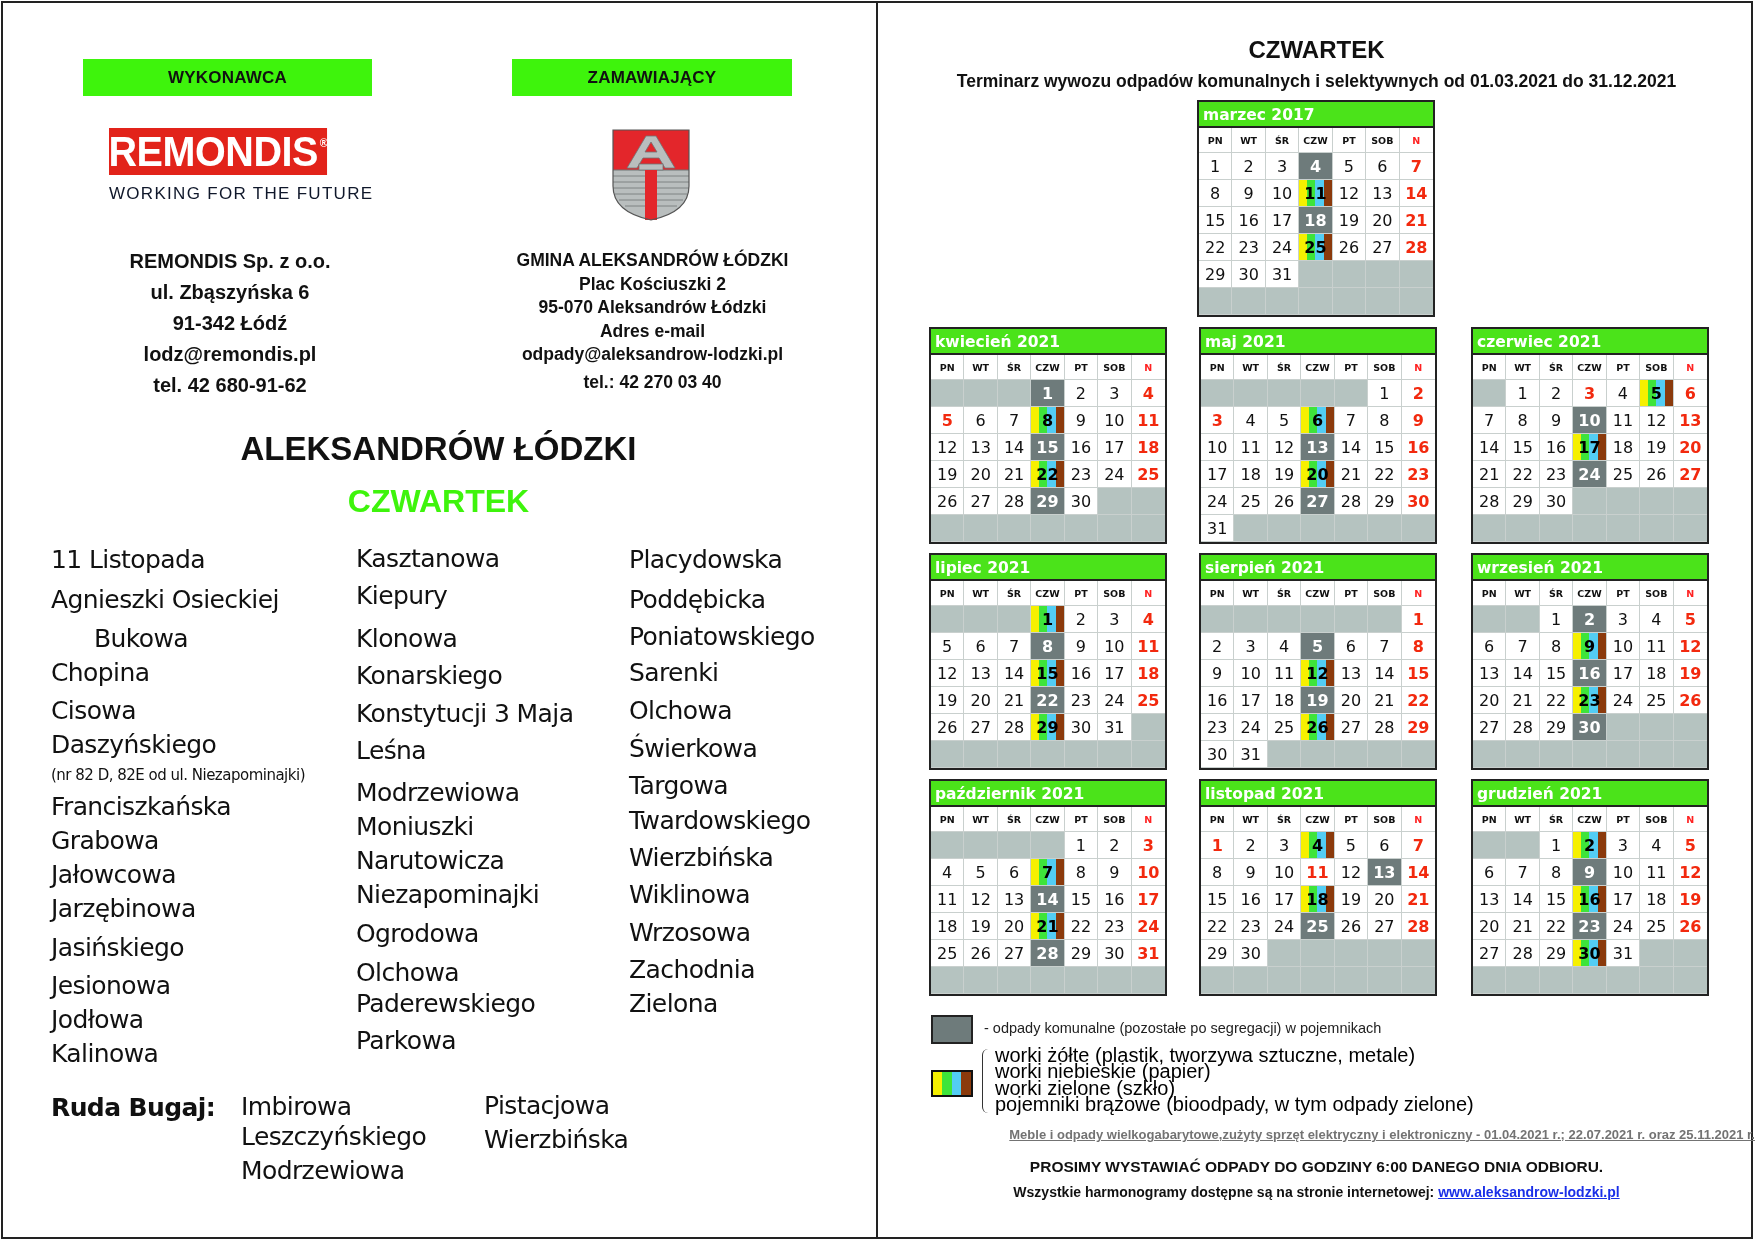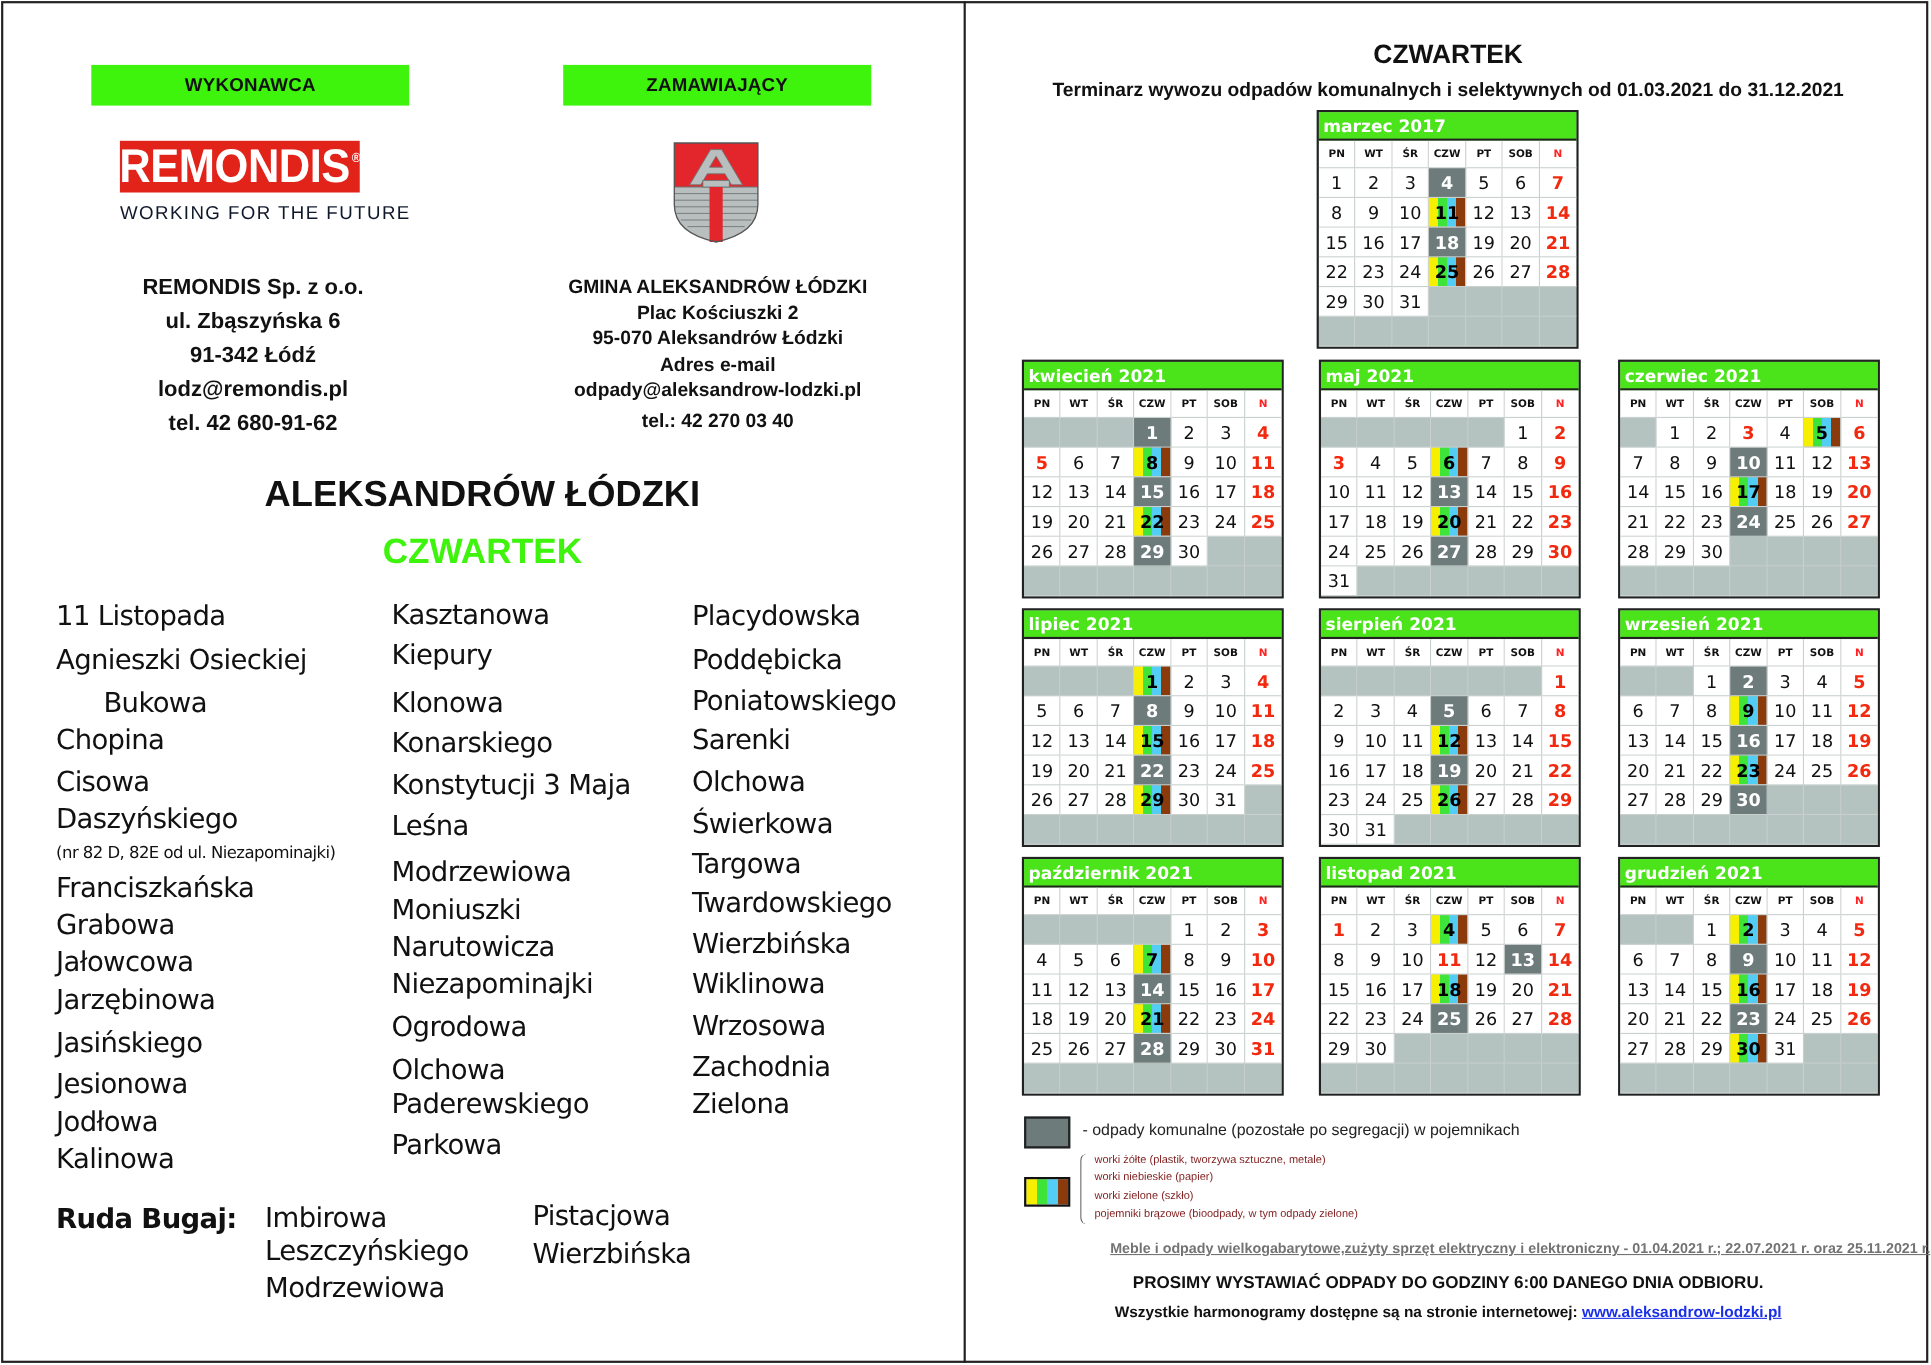--- a/index.html
+++ b/index.html
@@ -51,21 +51,21 @@
   .day.mixed { background: #6e7b7b; color: #fff; font-weight: bold; }
   .day.seg { background: linear-gradient(to right, #f6f000 0 25%, #3ee43a 25% 50%, #53cdf4 50% 75%, #8b3a0c 75% 100%);
     color: #000; font-weight: bold; }
 
   .legend-gray { position: absolute; left: 931px; top: 1015px; width: 42px; height: 29px; background: #6e7b7b; border: 2px solid #222; }
   .legend-seg { position: absolute; left: 931px; top: 1070px; width: 42px; height: 27px; border: 2px solid #111;
     background: linear-gradient(to right, #f6f000 0 25%, #3ee43a 25% 50%, #53cdf4 50% 75%, #8b3a0c 75% 100%); }
   .legend-text { position: absolute; font-size: 14.5px; color: #222; white-space: nowrap; }
   .brace { position: absolute; left: 982px; top: 1049px; width: 8px; height: 64px; border-left: 1.5px solid #333;
     border-radius: 6px 0 0 6px; }
-  .legend-lines { position: absolute; left: 995px; top: 1047px; font-size: 10px; line-height: 16.3px; color: #7f1d1d; }
+  .legend-lines { position: absolute; left: 995px; top: 1047px; font-size: 20px; line-height: 16.3px; color: #000000; }
   .legend-lines div { white-space: nowrap; }
   .bulky { position: absolute; left: 878px; width: 877px; top: 1127px; text-align: right; font-weight: bold; font-size: 13px;
     color: #737373; text-decoration: underline; white-space: nowrap; }
   .please { position: absolute; left: 878px; width: 877px; top: 1158px; text-align: center; font-weight: bold; font-size: 15.5px; }
   .site { position: absolute; left: 878px; width: 877px; top: 1184px; text-align: center; font-weight: bold; font-size: 14px; }
   .site a { color: #1a2fe8; text-decoration: underline; }
 </style>
 </head>
 <body>
 

